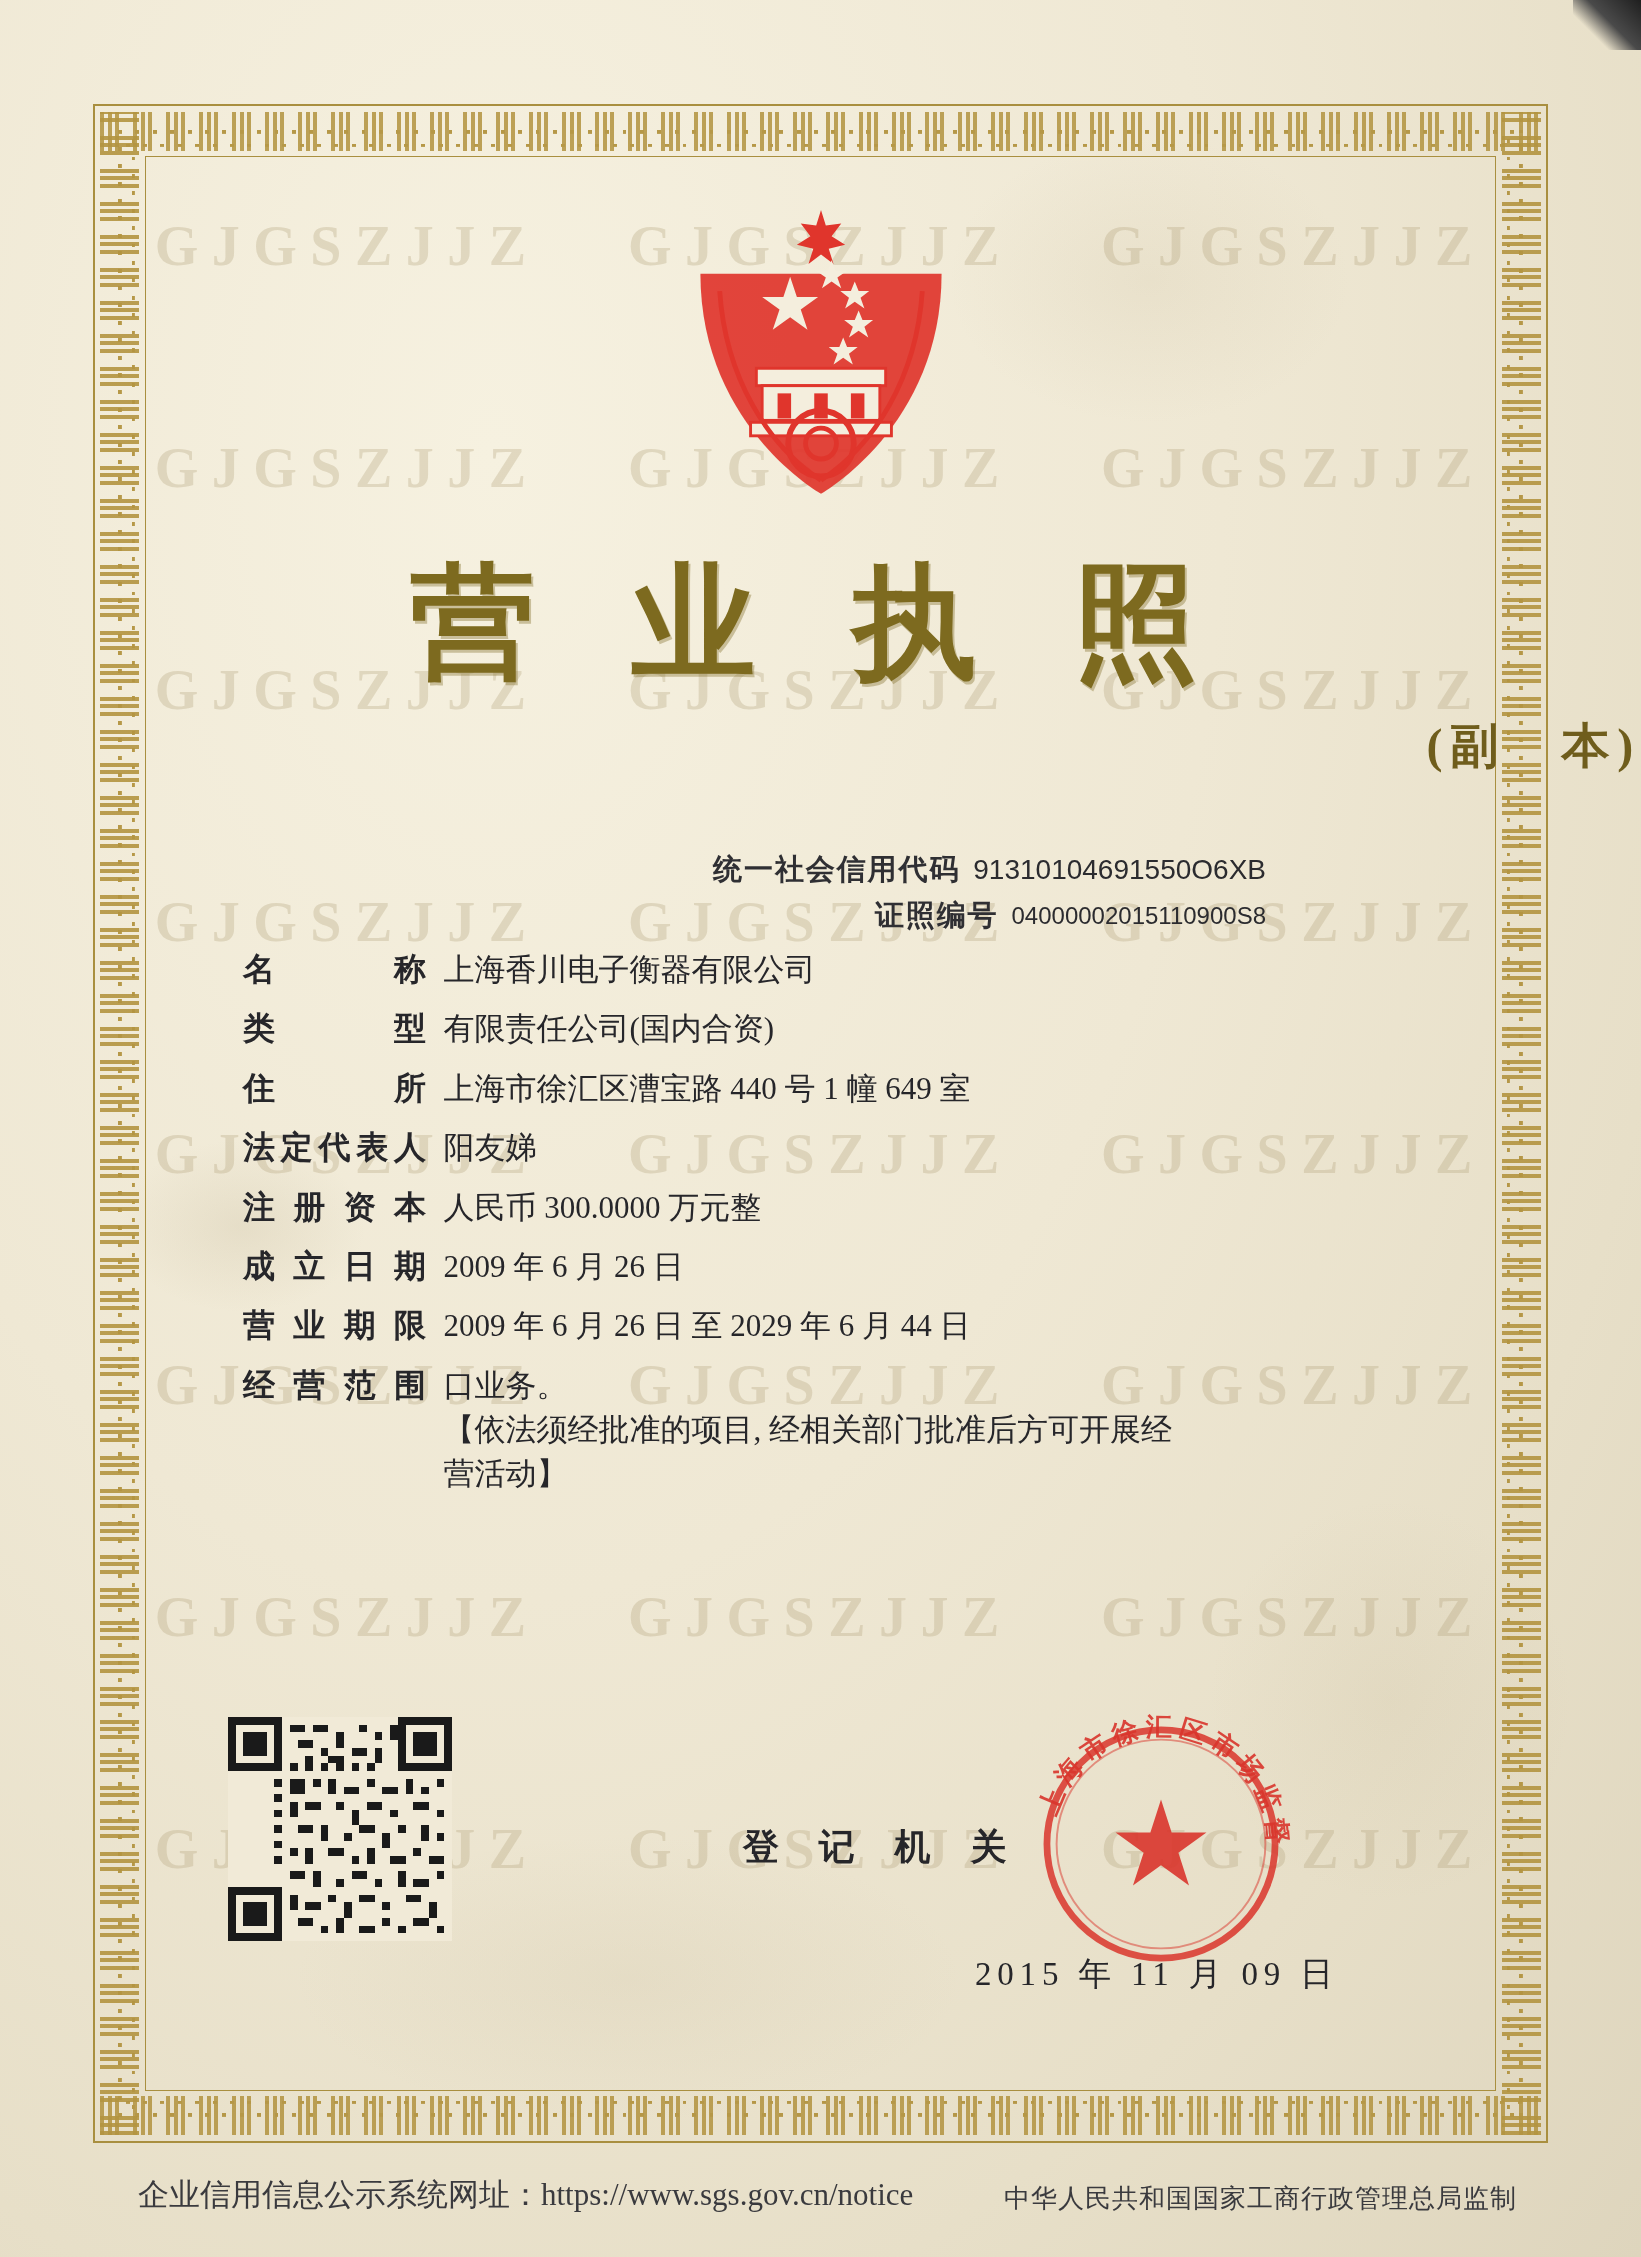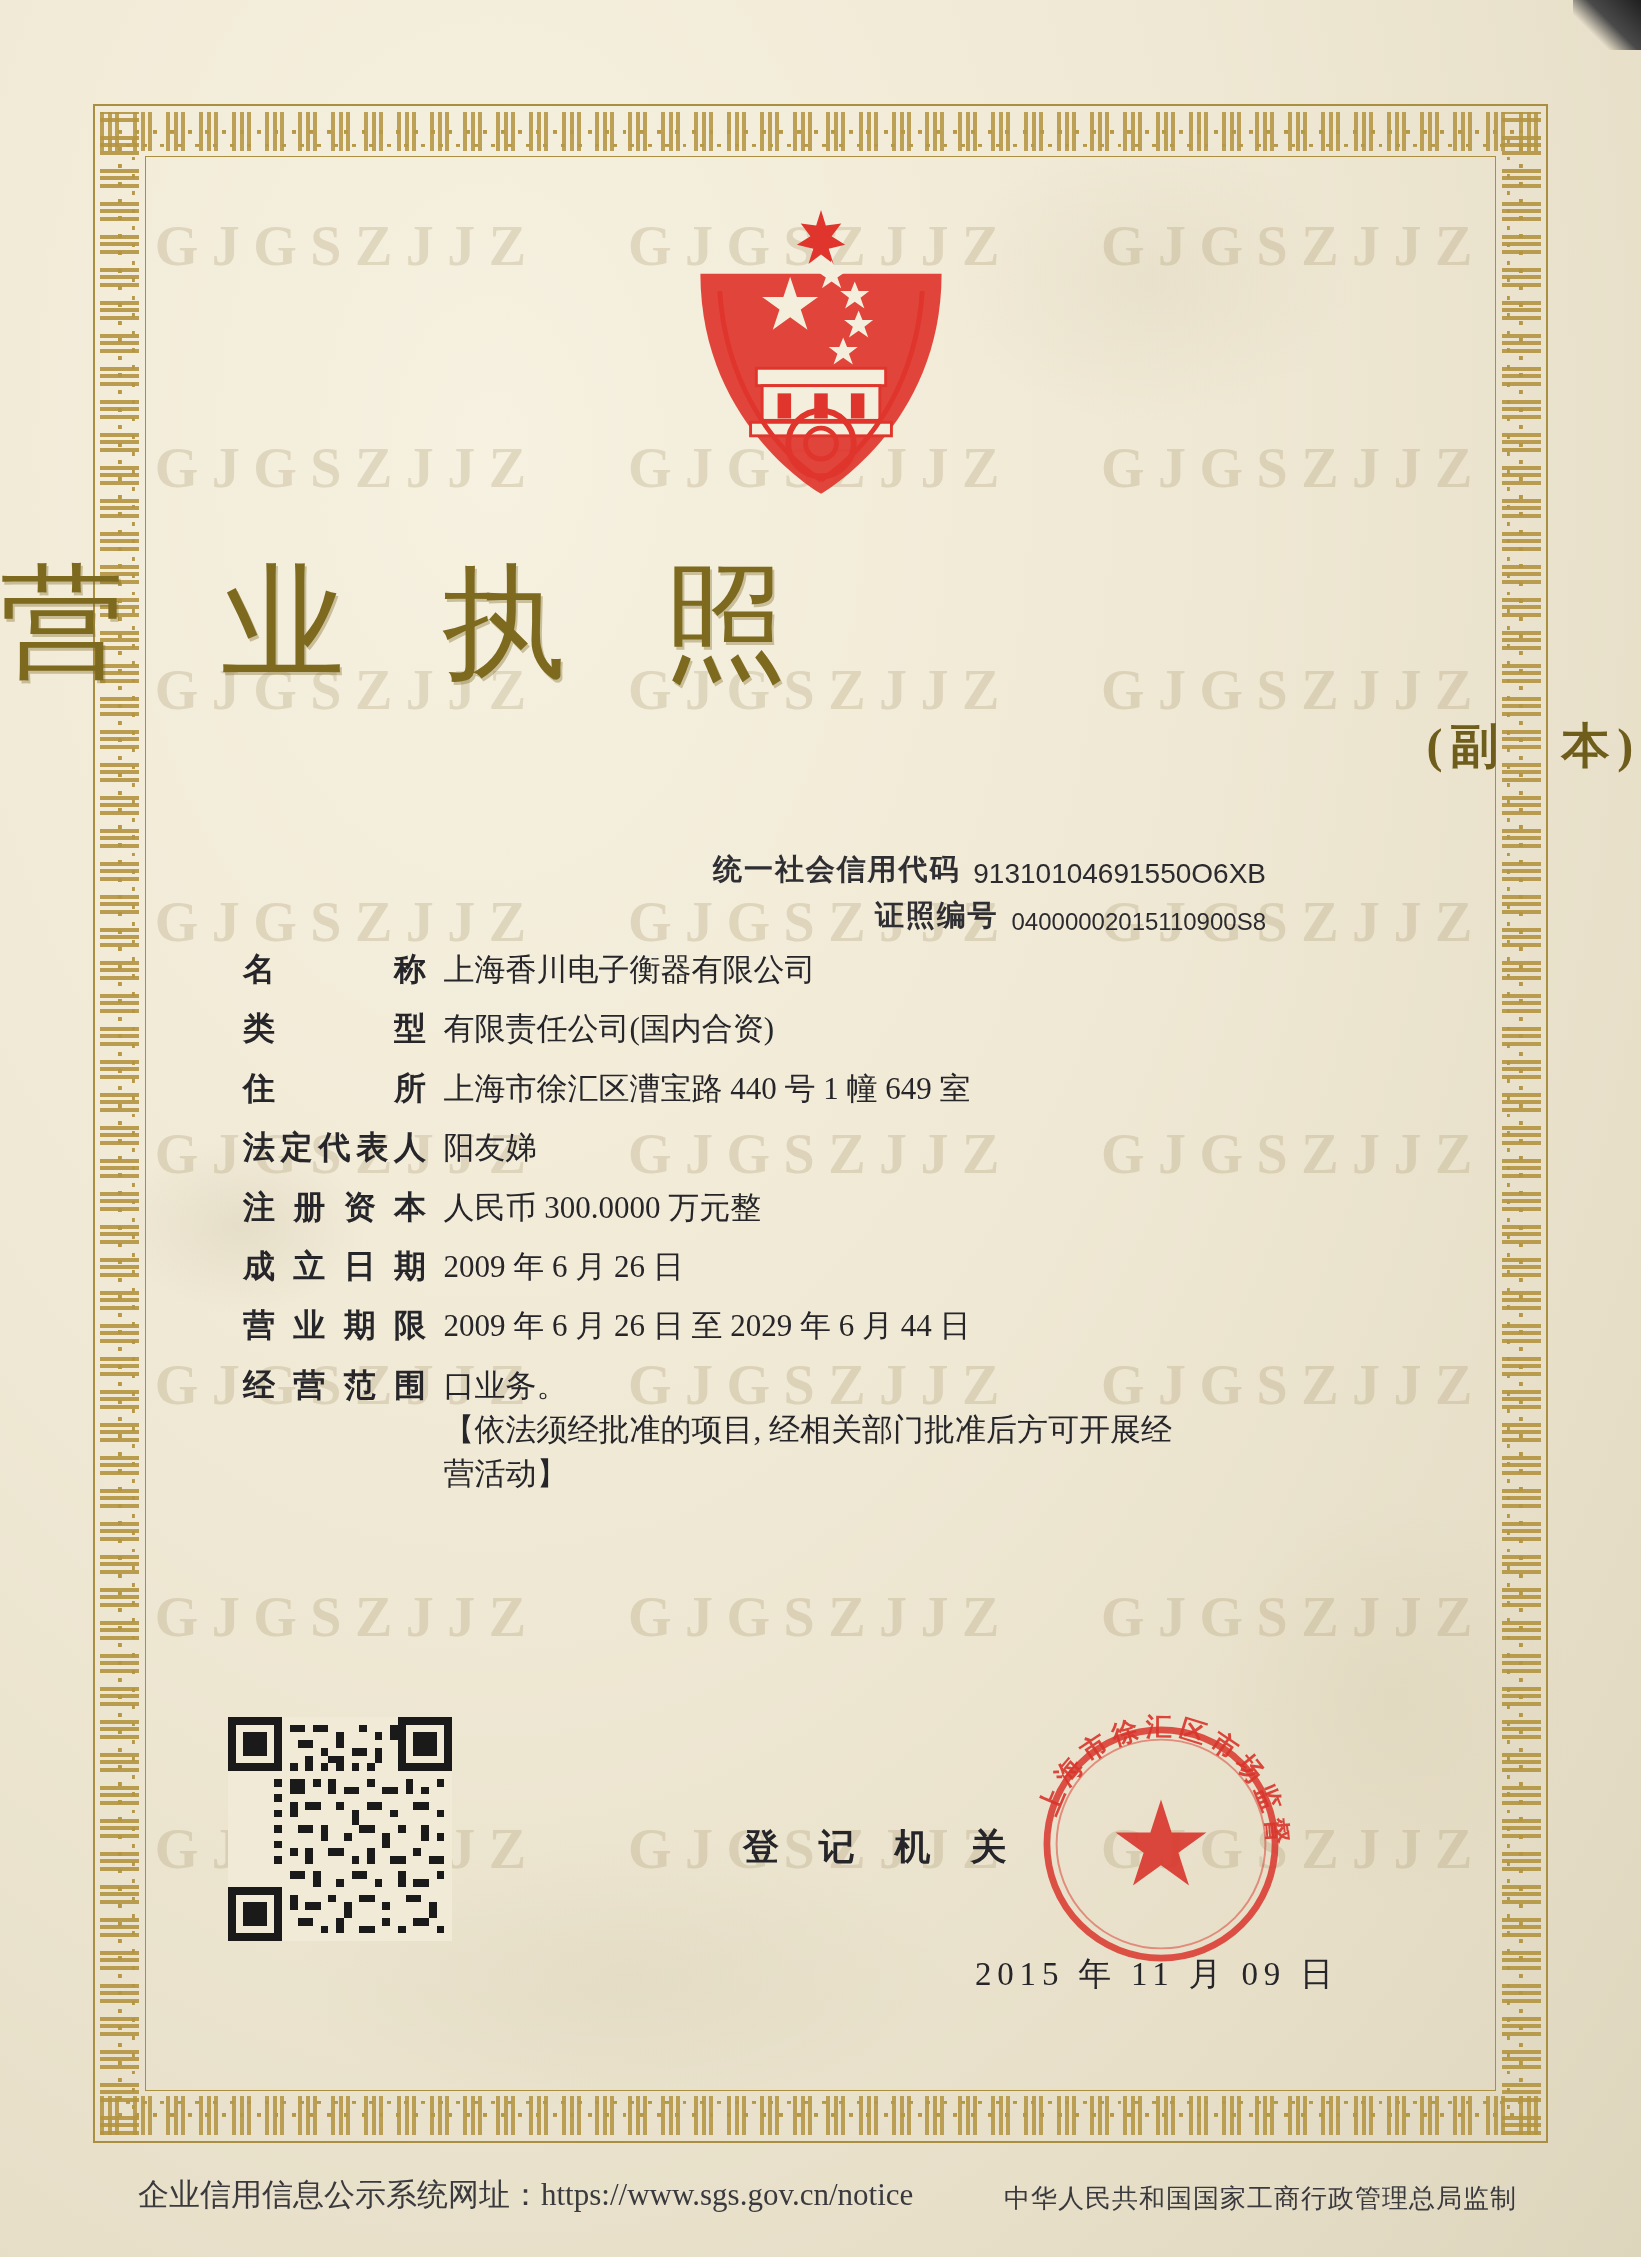--- a/index.html
+++ b/index.html
@@ -90,34 +90,34 @@
     font-family:"Liberation Serif", serif;
     font-weight:700;font-size:56px;letter-spacing:13.5px;
     color:rgba(175,160,120,.30);
   }
 
   
   .emblem{position:absolute;left:50%;top:185px;transform:translateX(-50%);width:319px;height:328px;}
 
   
   .title{
-    position:absolute;left:0;right:0;top:541px;
+    position:absolute;left:0;right:0;top:541px;text-align:center;
     font-family:"Liberation Serif", serif;
-    font-weight:400;font-size:124px;letter-spacing:33px;
+    font-weight:700;font-size:124px;letter-spacing:33px;
     color:#7d6a1f;
     text-shadow:1.9px 2.9px 0 rgba(120,100,30,.35);
   }
   .subtitle{
     position:absolute;left:0;right:0;top:714px;text-align:right;
     font-size:48px;letter-spacing:7.7px;color:#6f5d1c;font-weight:700;
   }
 
   
   .codes{position:absolute;right:375px;top:850px;text-align:right;}
-  .code-row{display:flex;justify-content:flex-end;align-items:flex-end;margin-bottom:5.8px;}
+  .code-row{display:flex;justify-content:flex-end;align-items:center;margin-bottom:5.8px;}
   .code-label{font-size:29px;letter-spacing:1.9px;color:#2f2f33;font-weight:700;}
   .code-val{font-size:28px;color:#2b2b2f;margin-left:13px;font-family:Liberation Sans, sans-serif;}
   .code-val.small{font-size:24px;}
 
   
   .fields{position:absolute;left:243px;top:948px;right:203px;}
   .field{display:flex;align-items:flex-start;margin-bottom:15.4px;}
   .f-label{
     width:183px;flex:0 0 183px;
     font-size:32px;font-weight:700;color:#26262a;

